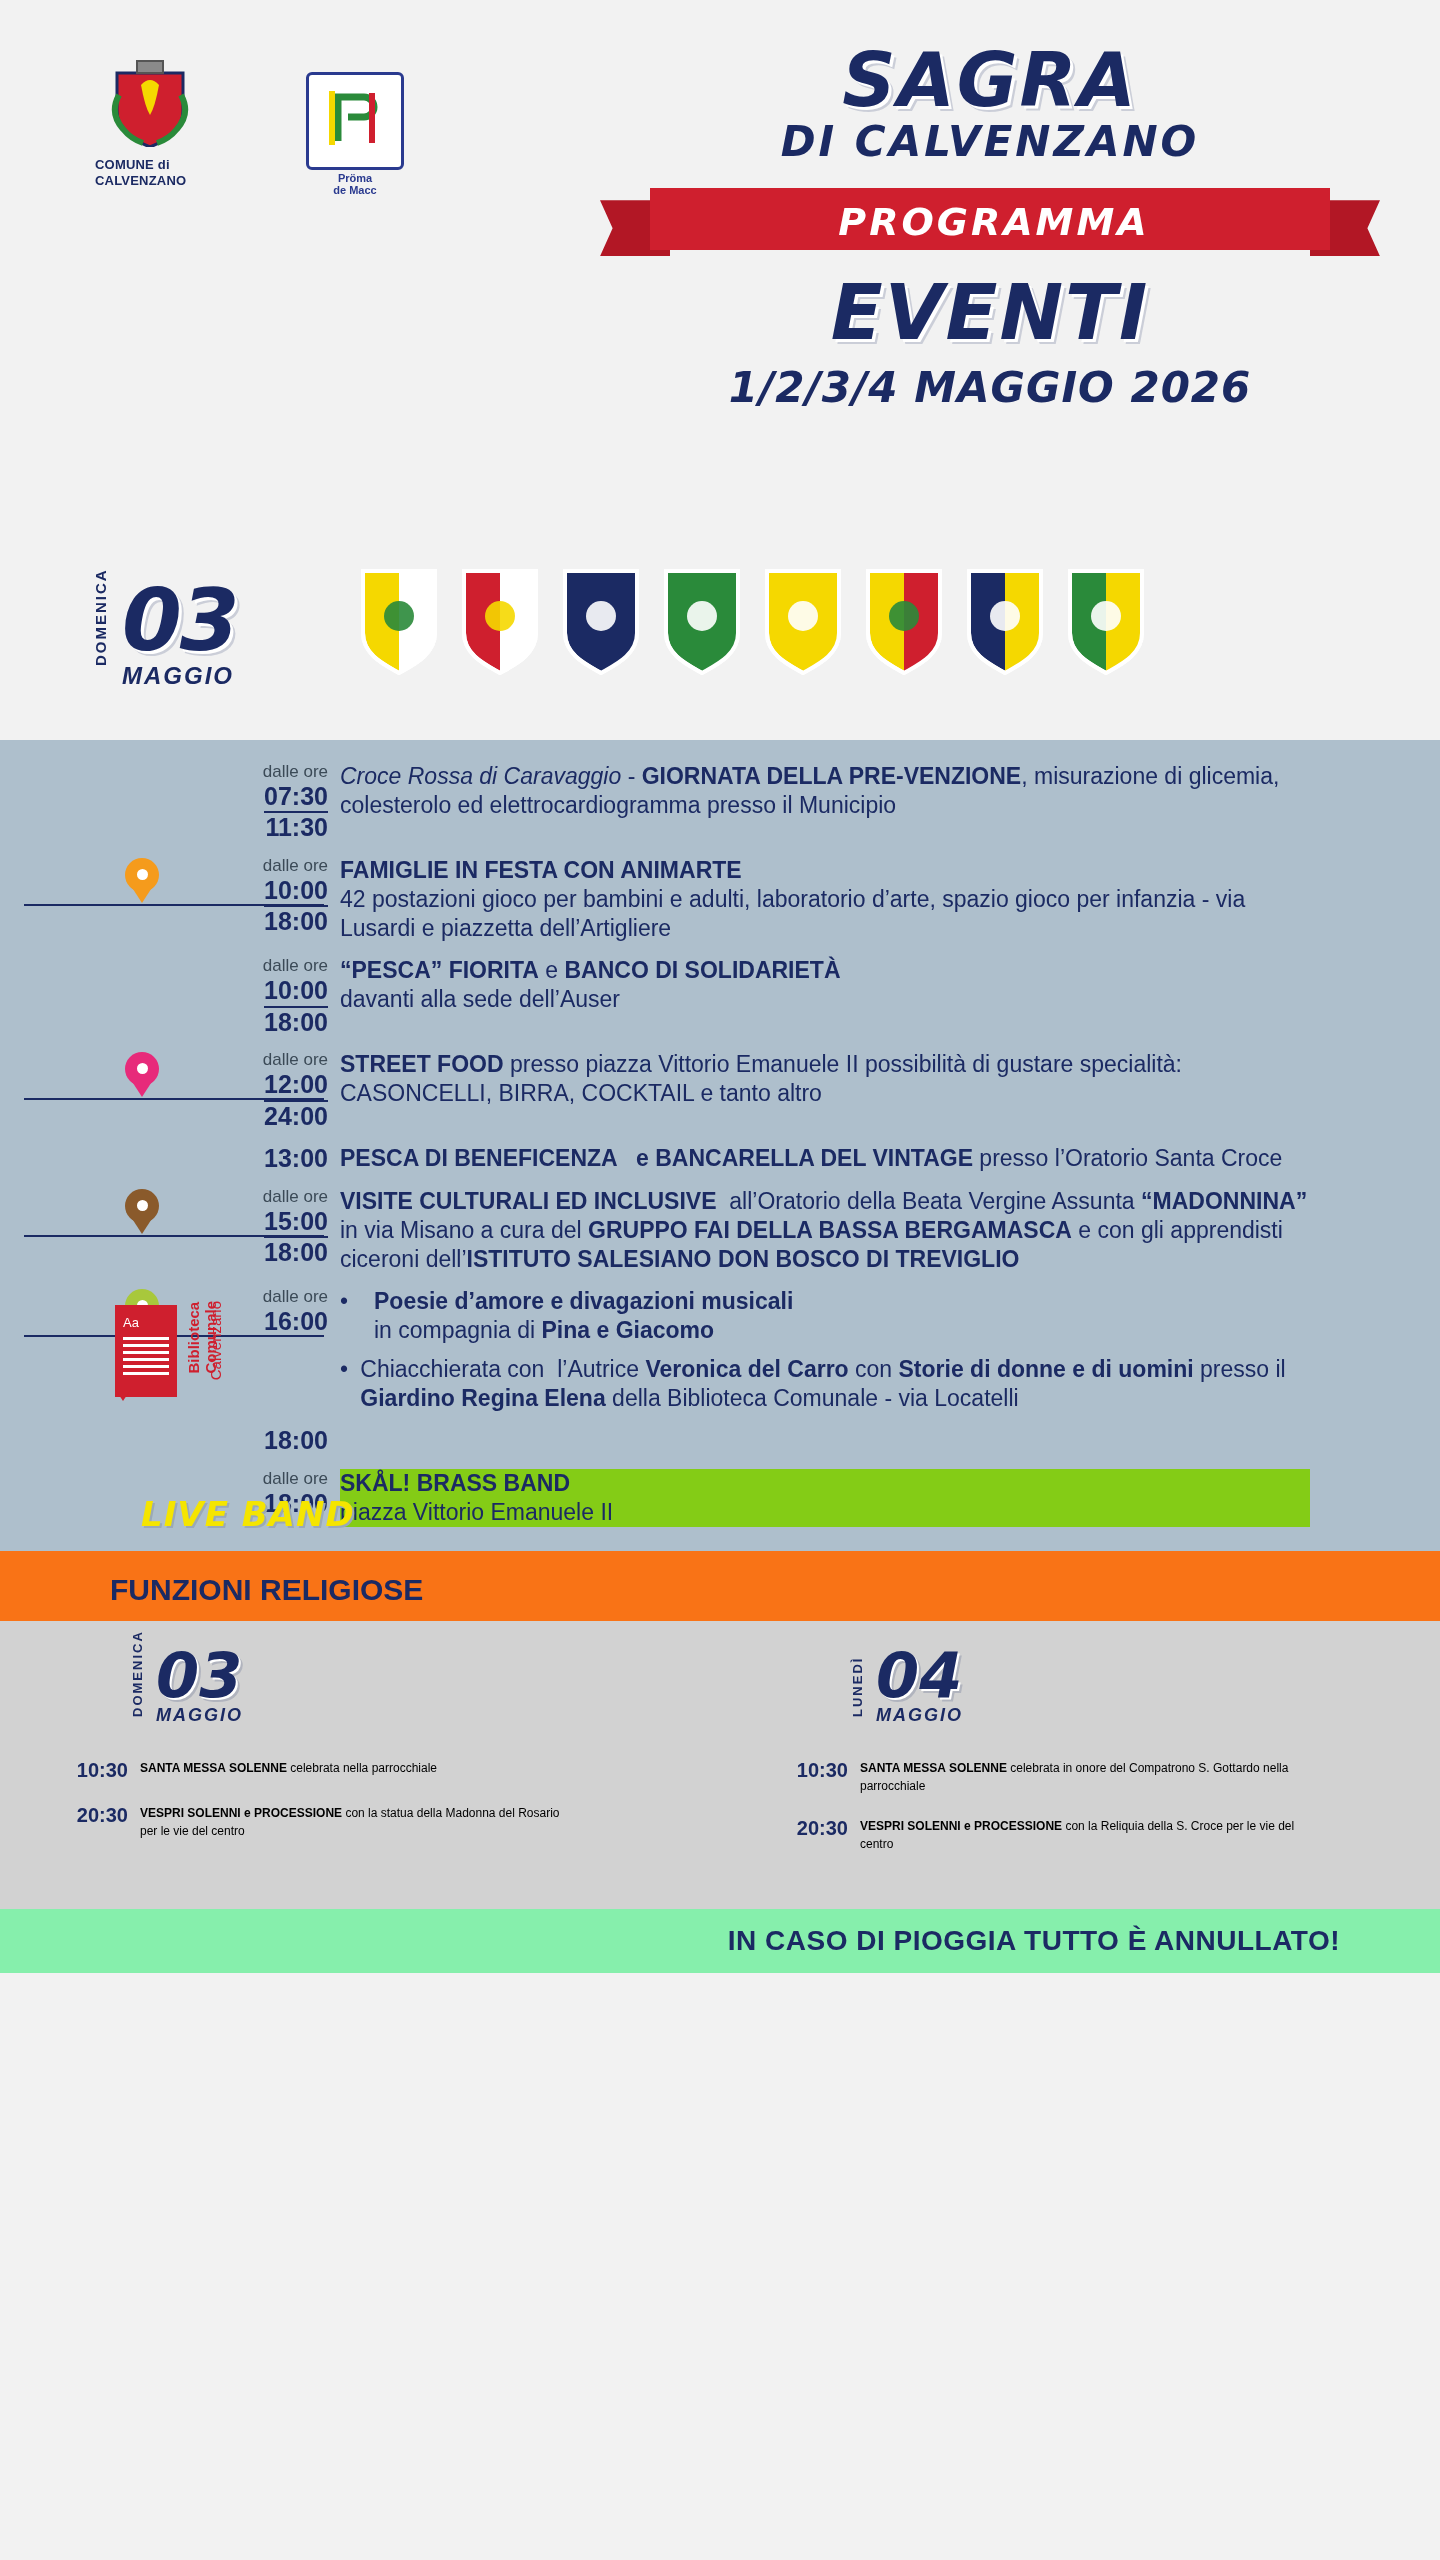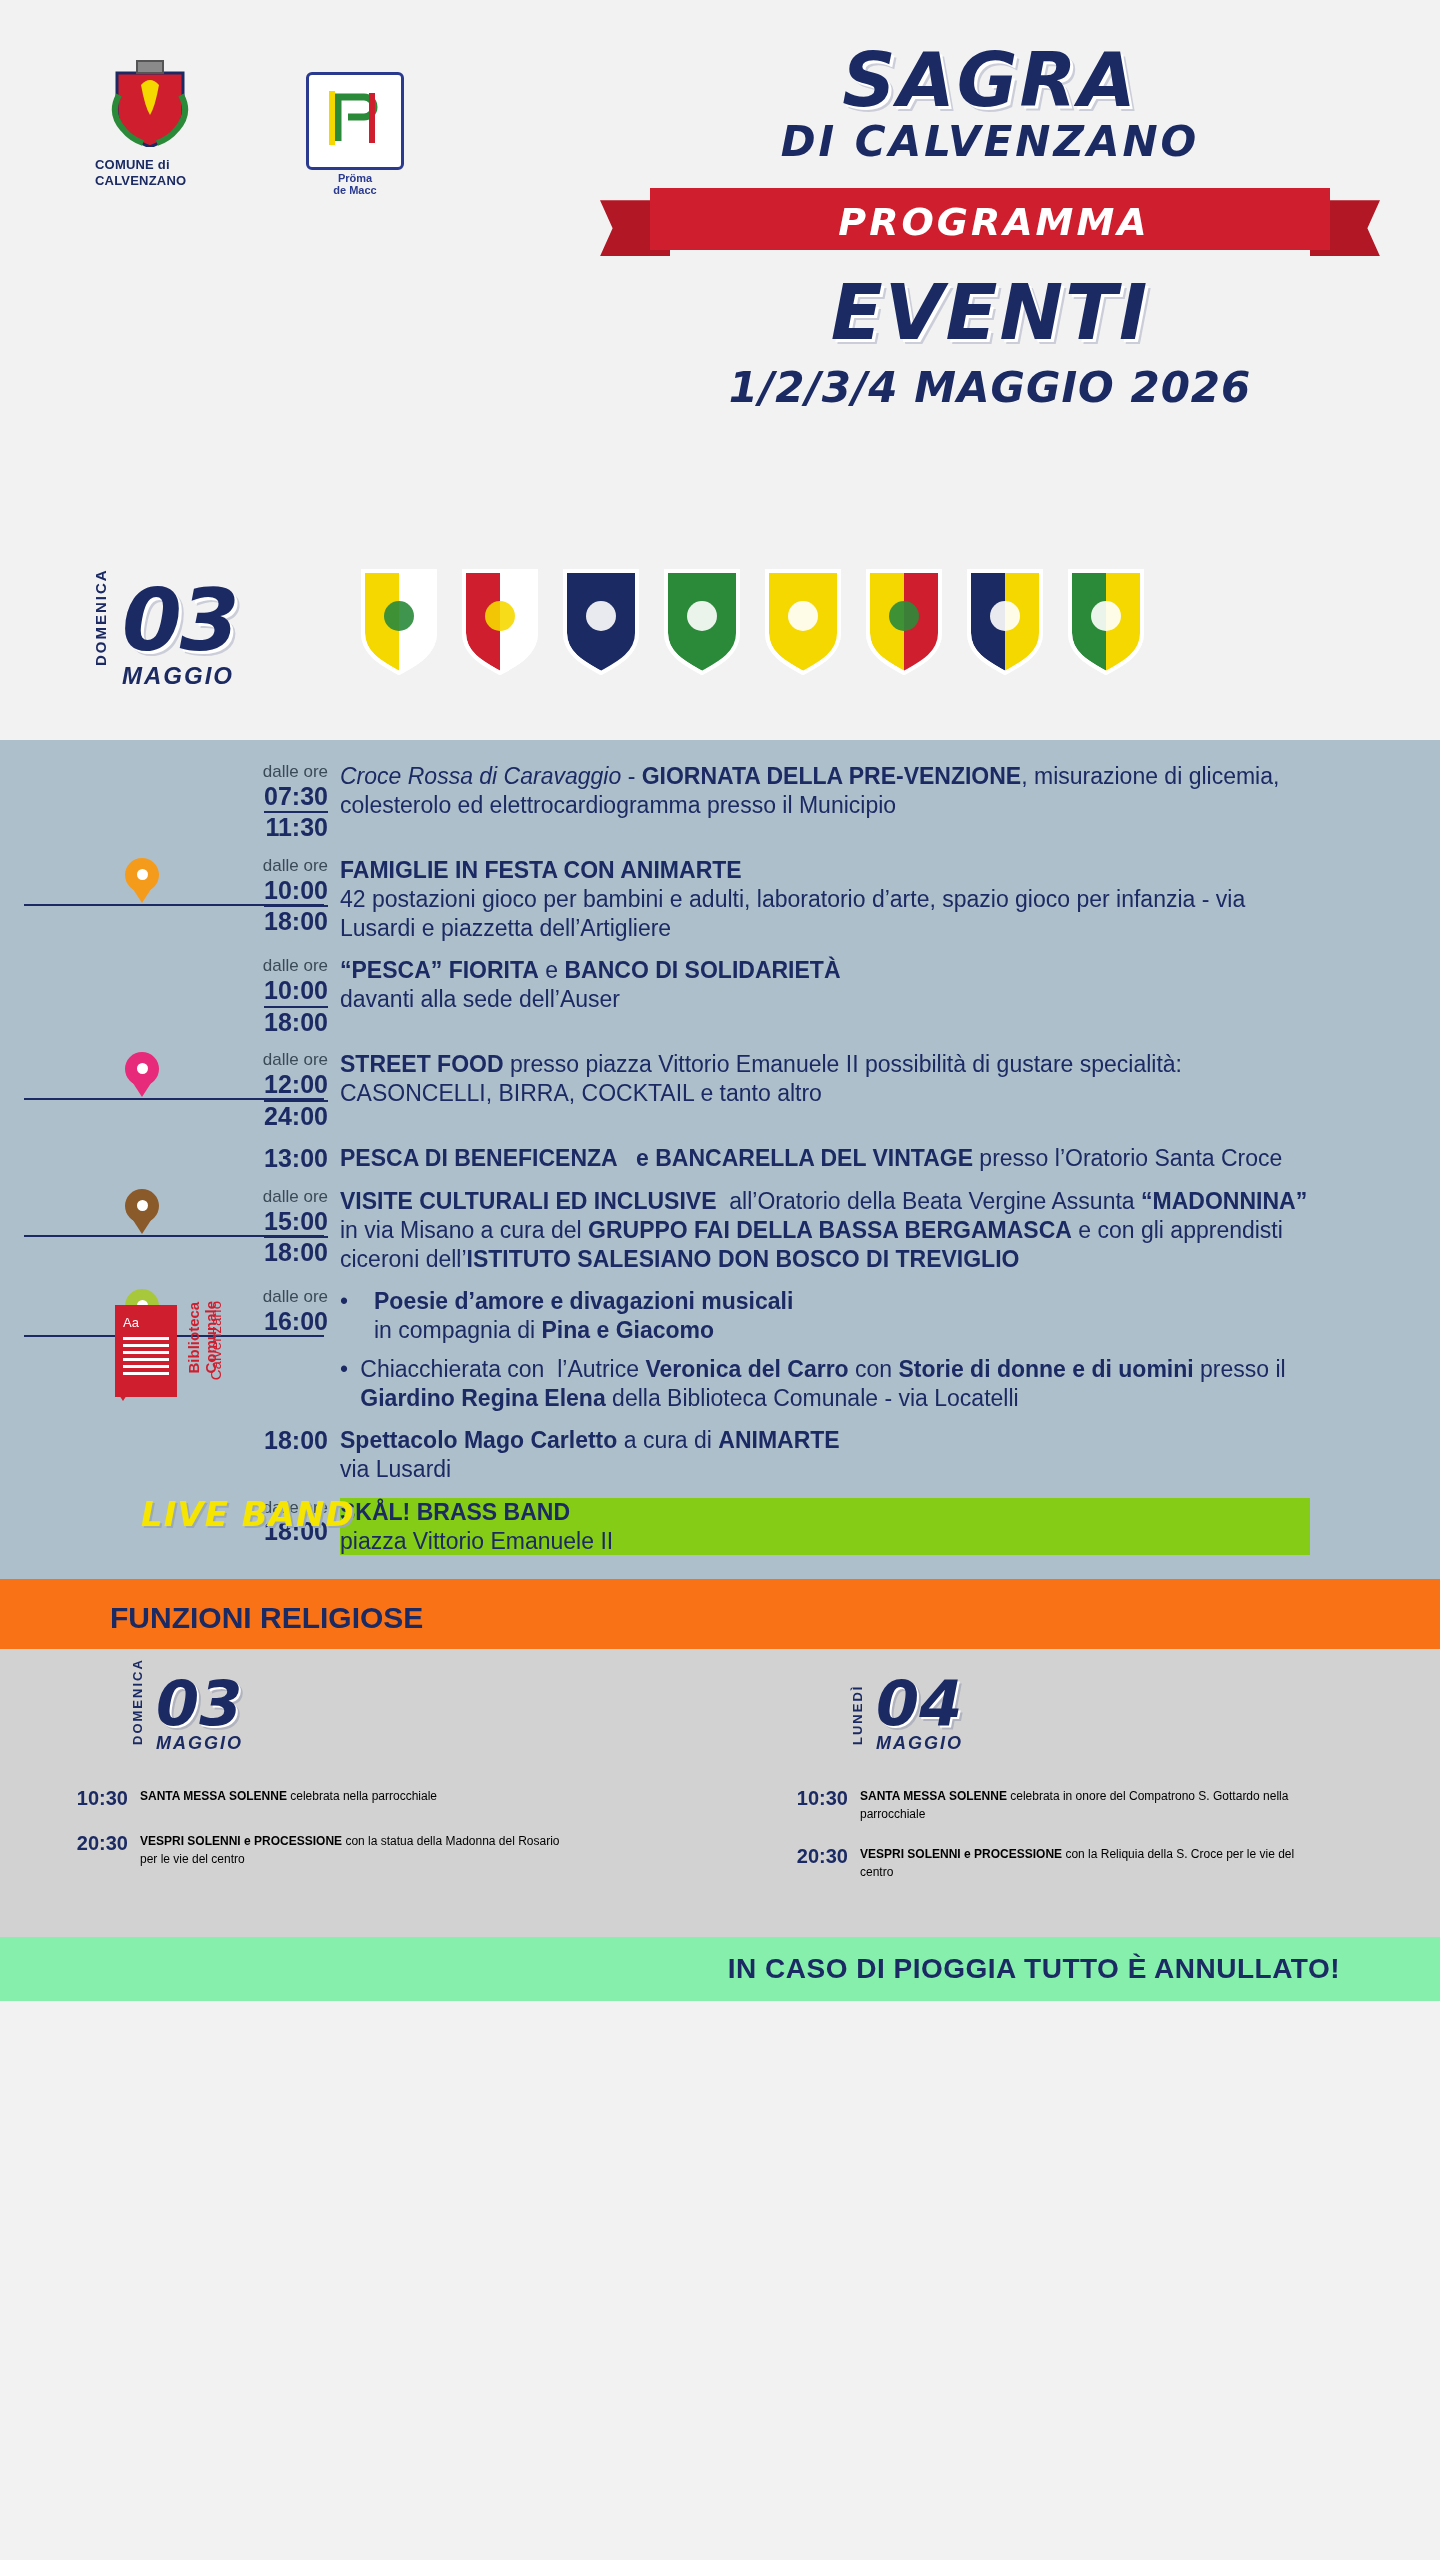--- a/index.html
+++ b/index.html
@@ -310,23 +310,20 @@
             </svg></div>
           <div class="biblio-label" style="white-space:pre-line">Biblioteca
 Comunale</div>
           <div class="biblio-label" style="left:92px;font-weight:normal">Calvenzano</div>
         </div>
         <div class="row">
           <div class="pincol"></div>
           <div class="timecol">
             <div class="t-big ">18:00</div>
           </div>
-          <div class="txtcol">
-            <div class="desc"><b>Spettacolo Mago Carletto</b> a cura di <b>ANIMARTE</b><br>via Lusardi</div>
-          </div>
         </div>
         <div class="row">
           <div class="pincol"></div>
           <div class="timecol">
             <div class="t-small">dalle ore</div>
             <div class="t-big ">18:00</div>
           </div>
           <div class="txtcol">
             <div class="desc yellowband"><b>SKÅL! BRASS BAND</b><br>piazza Vittorio Emanuele II</div>
           </div>

